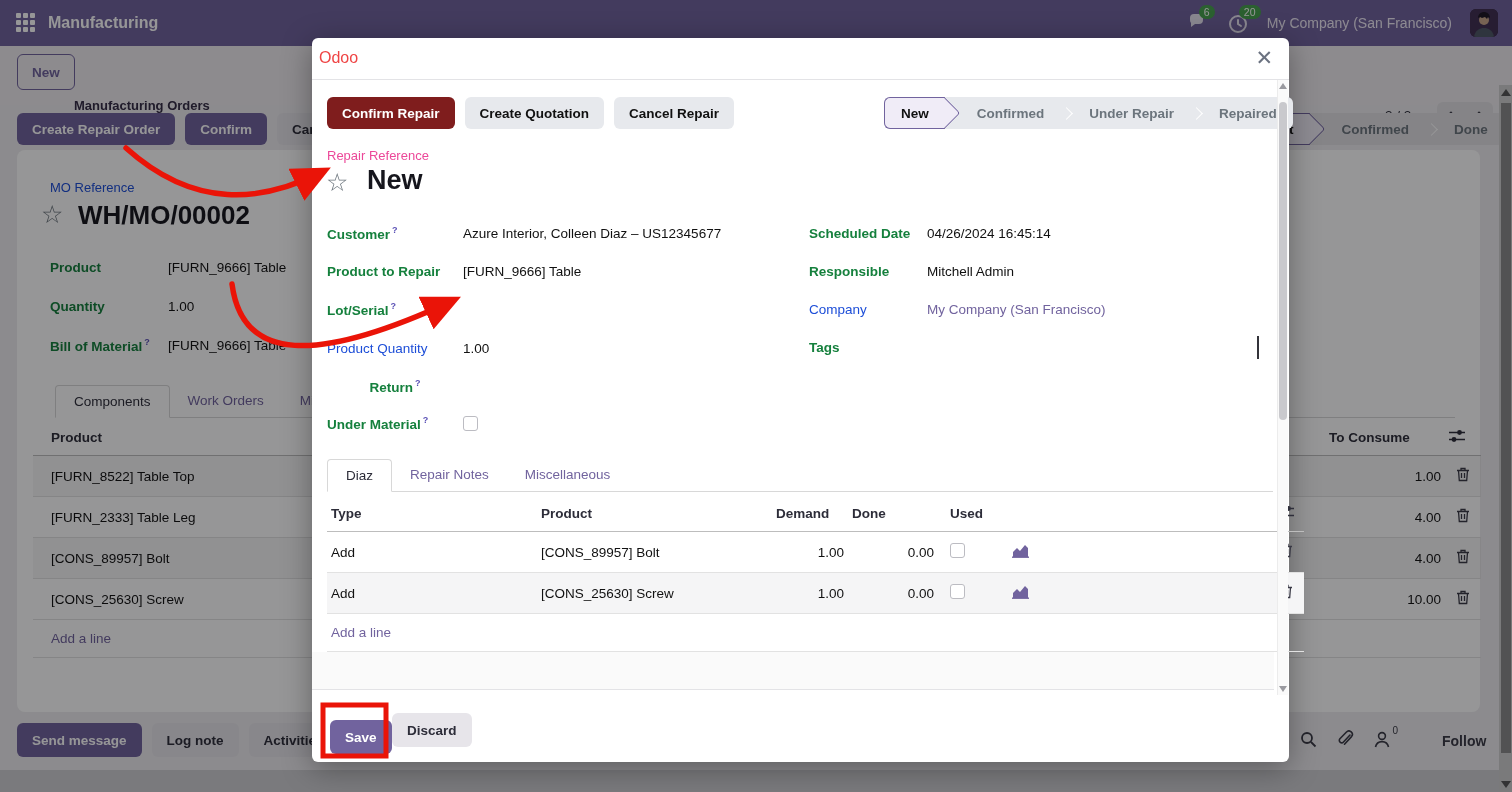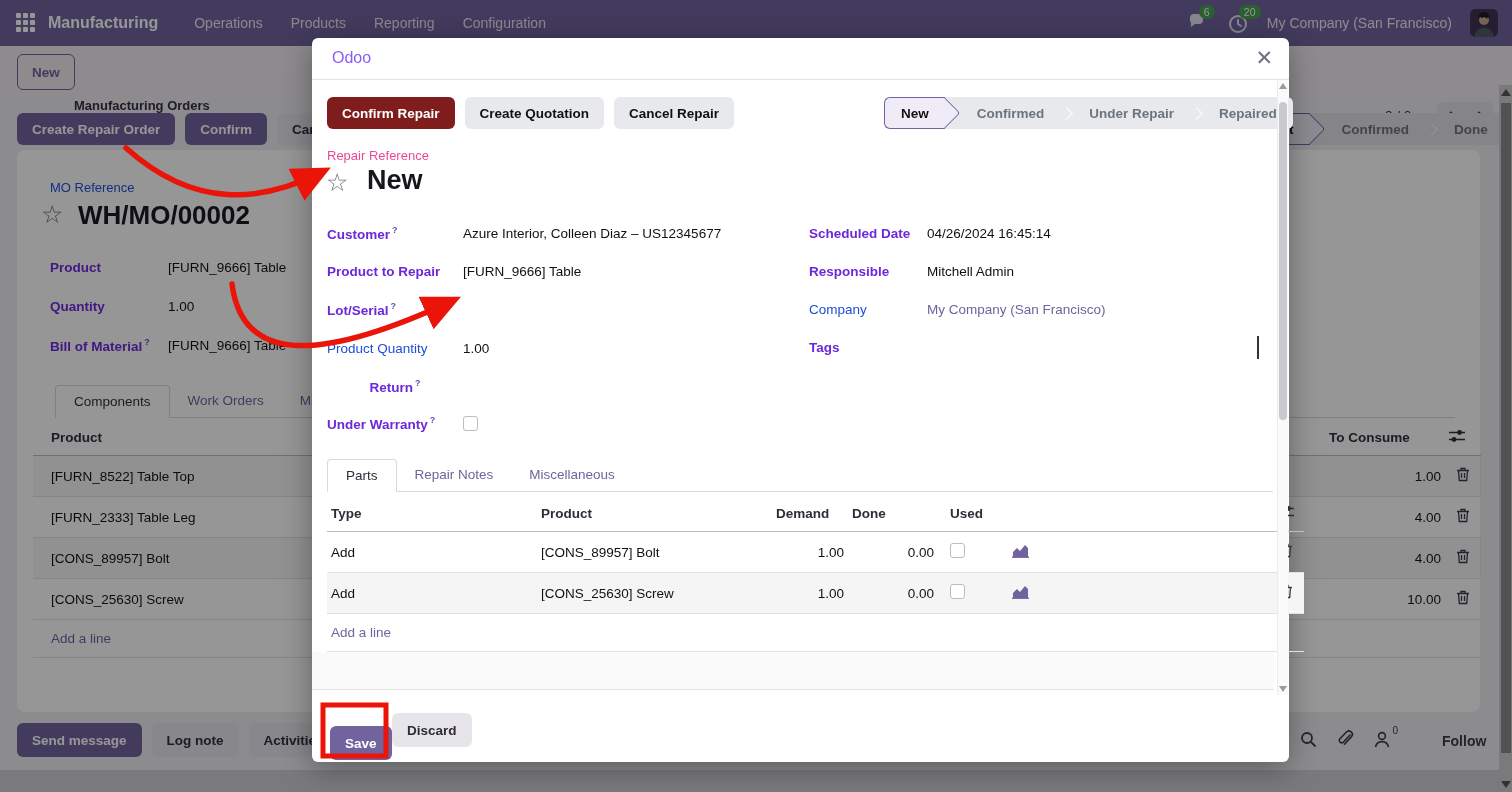--- a/index.html
+++ b/index.html
@@ -43,21 +43,21 @@
   .statusbar .step { padding:0 16px; white-space:nowrap; }
   .statusbar .sep { width:9px; height:9px; border-top:1.5px solid #fff; border-right:1.5px solid #fff; transform:rotate(45deg); margin:0 2px; flex:none; }
   .statusbar .step.active { position:relative; background:#f0ecf7; border:1px solid #71639e; border-right:none; border-radius:6px 0 0 6px; height:32px; display:flex; align-items:center; color:#111; margin-right:16px; }
   .statusbar .step.active::after { content:""; position:absolute; right:-11px; top:50%; width:21px; height:21px; transform:translateY(-50%) rotate(45deg); background:#f0ecf7; border-top:1px solid #71639e; border-right:1px solid #71639e; border-radius:0 4px 0 0; }
   .mo-status { left:1245px; top:113px; }
 
   .sheet { position:absolute; left:17px; top:150px; width:1463px; height:562px; background:#fff; border-radius:8px; }
   .muted { color:#1d4ed8; }
   .big-ref { font-size:26px; font-weight:bold; color:#16161d; }
   .star { font-size:25px; color:#6c757d; }
-  .flabel { font-weight:bold; color:#6d28d9; }
+  .flabel { font-weight:bold; color:#15803d; }
   .help-q { font-size:9px; color:#5a50b5; vertical-align:super; margin-left:2px; font-weight:bold; }
   .link { color:#71639e; }
 
   .tabs { position:absolute; display:flex; border-bottom:1px solid #d8d8d8; }
   .tab { padding:8px 18px; font-size:13.5px; color:#71639e; cursor:pointer; }
   .tab.active { background:#fff; border:1px solid #d8d8d8; border-bottom:1px solid #fff; border-radius:4px 4px 0 0; color:#2d2d39; margin-bottom:-1px; }
 
   table.olist { border-collapse:collapse; width:100%; font-size:13.5px; }
   table.olist th { text-align:left; font-weight:bold; color:#2d2d39; border-bottom:1px solid #bdbdbd; padding:9px 4px; }
   table.olist td { border-bottom:1px solid #e2e2e2; padding:11px 4px; }
@@ -77,21 +77,21 @@
   .page-scroll { position:absolute; left:1499px; top:85px; width:13px; height:707px; background:#cfcfcf; }
   .page-scroll .thumb { position:absolute; left:1.5px; top:18px; width:10px; height:650px; background:#8b8b8b; }
   .tri-up { width:0; height:0; border-left:5px solid transparent; border-right:5px solid transparent; border-bottom:7px solid #555; margin:4px auto 0; }
   .tri-down { width:0; height:0; border-left:5px solid transparent; border-right:5px solid transparent; border-top:7px solid #555; margin:4px auto 0; }
 
   
   #backdrop { position:absolute; inset:0; background:rgba(5,5,8,0.42); z-index:40; }
 
   #modal { position:absolute; left:312px; top:38px; width:977px; height:724px; background:#fff; border-radius:6px; z-index:50; box-shadow:0 6px 30px rgba(0,0,0,.35); }
   .modal-header { position:absolute; left:0; top:0; width:100%; height:42px; border-bottom:1px solid #e3e3e6; }
-  .modal-title { position:absolute; left:20px; top:11px; font-size:16px; font-weight:500; color:#8b5cf6; }
+  .modal-title { position:absolute; left:7px; top:11px; font-size:16px; font-weight:500; color:#ef4444; }
   .modal-close { position:absolute; right:16px; top:8px; font-size:21px; color:#6b7280; cursor:pointer; font-weight:300; }
   .modal-btns { position:absolute; left:15px; top:59px; display:flex; gap:10px; }
   .modal-btns .btn { background:#e7e9ed; }
   .modal-btns .btn.btn-primary { background:#7f1d1d; }
   .modal-status { left:572px; top:59px; background:#e7e9ed; }
 
   .m-reflabel { position:absolute; left:15px; top:110px; font-size:13px; color:#ec4899; }
   .m-star { position:absolute; left:14px; top:130px; }
   .m-ref { position:absolute; left:55px; top:127px; font-size:27px; font-weight:bold; color:#16161d; }
 
@@ -102,21 +102,21 @@
   .checkbox { width:15px; height:15px; border:1.5px solid #bcbcc2; border-radius:3px; background:#fff; }
   .text-cursor { position:absolute; left:945px; top:298px; width:1.5px; height:23px; background:#33333a; }
 
   .modal-tabs { left:15px; top:421px; width:946px; }
   .mtable { position:absolute; left:15px; top:458px; width:946px; }
   .mtable th { padding:8px 4px; border-bottom:1px solid #cfcfcf; }
   .mtable td { padding:10px 4px; border-bottom:1px solid #e8e8e8; }
   .pale-strip { position:absolute; left:0px; top:614px; width:962px; height:38px; background:#fafafa; border-bottom:1px solid #e3e3e6; }
   .modal-footer { position:absolute; left:0; top:652px; width:100%; height:72px; }
   .modal-footer .btn { height:34px; }
-  .save-btn { position:absolute; left:18px; top:36px; }
+  .save-btn { position:absolute; left:18px; top:30px; }
   .discard-btn { position:absolute; left:80px; top:23px; }
 
   .modal-scroll { position:absolute; left:965px; top:42px; width:11px; height:615px; background:#fafafa; border-left:1px solid #ececec; }
   .modal-scroll .thumb { position:absolute; left:1px; top:22px; width:8px; height:318px; background:#c9c9cd; border-radius:4px; }
   .modal-scroll .tri-up { border-bottom-color:#9a9aa0; border-left-width:4px; border-right-width:4px; border-bottom-width:6px; margin-top:3px; }
   .modal-scroll .tri-down { border-top-color:#9a9aa0; border-left-width:4px; border-right-width:4px; border-top-width:6px; position:absolute; bottom:3px; left:1px; }
 
   
   #annotations { position:absolute; inset:0; z-index:60; pointer-events:none; }
 </style>
@@ -131,26 +131,20 @@
         <span></span>
         <span></span>
         <span></span>
         <span></span>
         <span></span>
         <span></span>
         <span></span>
         <span></span>
     </div>
     <div class="app-name">Manufacturing</div>
-    <div class="nav-menu">
-      <div>Operations</div>
-      <div>Products</div>
-      <div>Reporting</div>
-      <div>Configuration</div>
-    </div>
     <div class="nav-right">
       <div class="nav-ico">
         <svg width="22" height="22" viewBox="0 0 22 22">
             <path d="M3 6a4 4 0 0 1 4-4h5a4 4 0 0 1 4 4v2a4 4 0 0 1-4 4H8l-4 3v-4A4 4 0 0 1 3 8z" fill="#e9e5f2"></path>
           </svg>
         <span class="badge">6</span>
       </div>
       <div class="nav-ico">
         <svg width="22" height="22" viewBox="0 0 22 22">
             <circle cx="11" cy="12" r="8" fill="none" stroke="#e9e5f2" stroke-width="2"></circle>
@@ -347,21 +341,21 @@
   </div>
   <div class="fieldrow" style="left:15px; top:300px;">
     <div class="lab muted">Product Quantity</div>
     <div class="val">1.00</div>
   </div>
   <div class="fieldrow" style="left:15px; top:338px;text-align:center;">
     <div class="lab"><span class="flabel">Return</span><span class="help-q">?</span></div>
     <div class="val"></div>
   </div>
   <div class="fieldrow" style="left:15px; top:375px;">
-    <div class="lab"><span class="flabel">Under Warranty</span><span class="help-q">?</span></div>
+    <div class="lab"><span class="flabel">Under Material</span><span class="help-q">?</span></div>
     <div class="checkbox"></div>
   </div>
 
   <div class="fieldrow fr-right" style="left:497px; top:185px;">
     <div class="lab flabel">Scheduled Date</div>
     <div class="val">04/26/2024 16:45:14</div>
   </div>
   <div class="fieldrow fr-right" style="left:497px; top:223px;">
     <div class="lab flabel">Responsible</div>
     <div class="val">Mitchell Admin</div>
@@ -370,21 +364,21 @@
     <div class="lab muted">Company</div>
     <div class="val link">My Company (San Francisco)</div>
   </div>
   <div class="fieldrow fr-right" style="left:497px; top:299px;">
     <div class="lab flabel">Tags</div>
     <div class="val"></div>
   </div>
   <div class="text-cursor"></div>
 
   <div class="tabs modal-tabs abs">
-    <div class="tab active">Parts</div>
+    <div class="tab active">Diaz</div>
     <div class="tab">Repair Notes</div>
     <div class="tab">Miscellaneous</div>
   </div>
 
   <table class="olist mtable">
     <thead>
       <tr>
         <th style="width:210px;">Type</th>
         <th style="width:235px;">Product</th>
         <th class="num" style="width:76px;">Demand</th>

